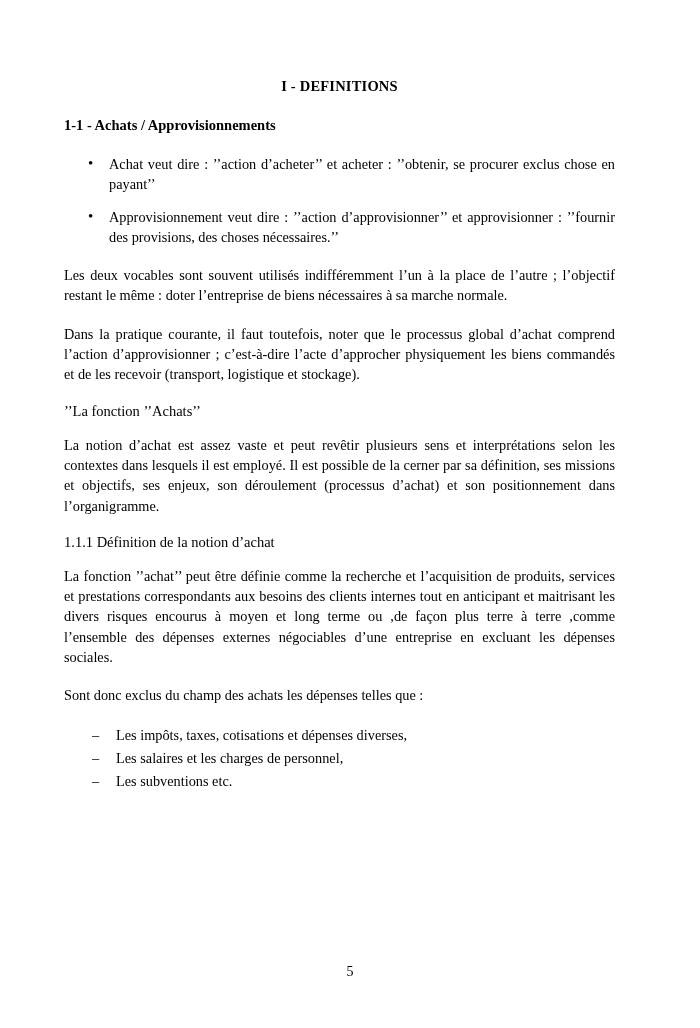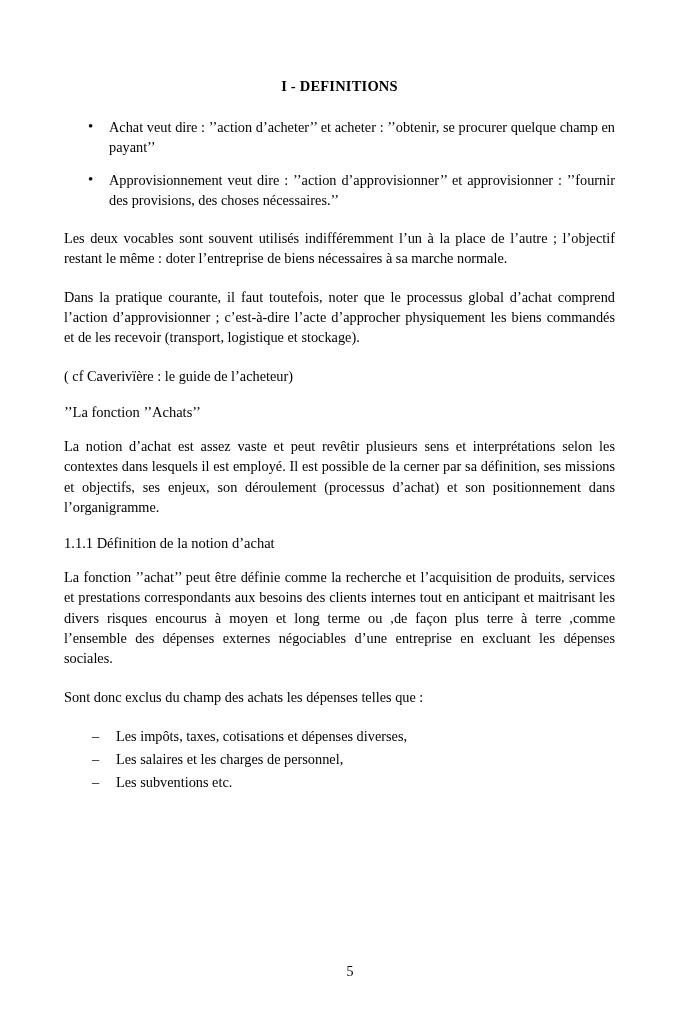--- a/index.html
+++ b/index.html
@@ -99,32 +99,32 @@
     font-family: "Liberation Serif", "DejaVu Serif", serif;
   }
 </style>
 </head>
 <body>
 
 <div class="page">
 
   <h1 class="doc-title">I - DEFINITIONS</h1>
 
+  <h2 class="h-sec">1-1 - Achats / Approvisionnements</h2>
 
 
   <ul class="bullets">
-    <li>Achat veut dire : ’’action d’acheter’’ et acheter : ’’obtenir, se procurer quelque champ en payant’’</li>
+    <li>Achat veut dire : ’’action d’acheter’’ et acheter : ’’obtenir, se procurer exclus chose en payant’’</li>
     <li>Approvisionnement veut dire : ’’action d’approvisionner’’ et approvisionner : ’’fournir des provisions, des choses nécessaires.’’</li>
   </ul>
 
   <p class="body">Les deux vocables sont souvent utilisés indifféremment l’un à la place de l’autre ; l’objectif restant le même : doter l’entreprise de biens nécessaires à sa marche normale.</p>
 
   <p class="body">Dans la pratique courante, il faut toutefois, noter que le processus global d’achat comprend l’action d’approvisionner ; c’est-à-dire l’acte d’approcher physiquement les biens commandés et de les recevoir (transport, logistique et stockage).</p>
 
-  <p class="body nojust">( cf Caverivïère : le guide de l’acheteur)</p>
 
   <h2 class="h-sub">’’La fonction ’’Achats’’</h2>
 
   <p class="body">La notion d’achat est assez vaste et peut revêtir plusieurs sens et interprétations selon les contextes dans lesquels il est employé. Il est possible de la cerner par sa définition, ses missions et objectifs, ses enjeux, son déroulement (processus d’achat) et son positionnement dans l’organigramme.</p>
 
   <h3 class="h-sub">1.1.1 Définition de la notion d’achat</h3>
 
   <p class="body">La fonction ’’achat’’ peut être définie comme la recherche et l’acquisition de produits, services et prestations correspondants aux besoins des clients internes tout en anticipant et maitrisant les divers risques encourus à moyen et long terme ou ,de façon plus terre à terre ,comme l’ensemble des dépenses externes négociables d’une entreprise en excluant les dépenses sociales.</p>
 
   <p class="body nojust">Sont donc exclus du champ des achats les dépenses telles que :</p>

